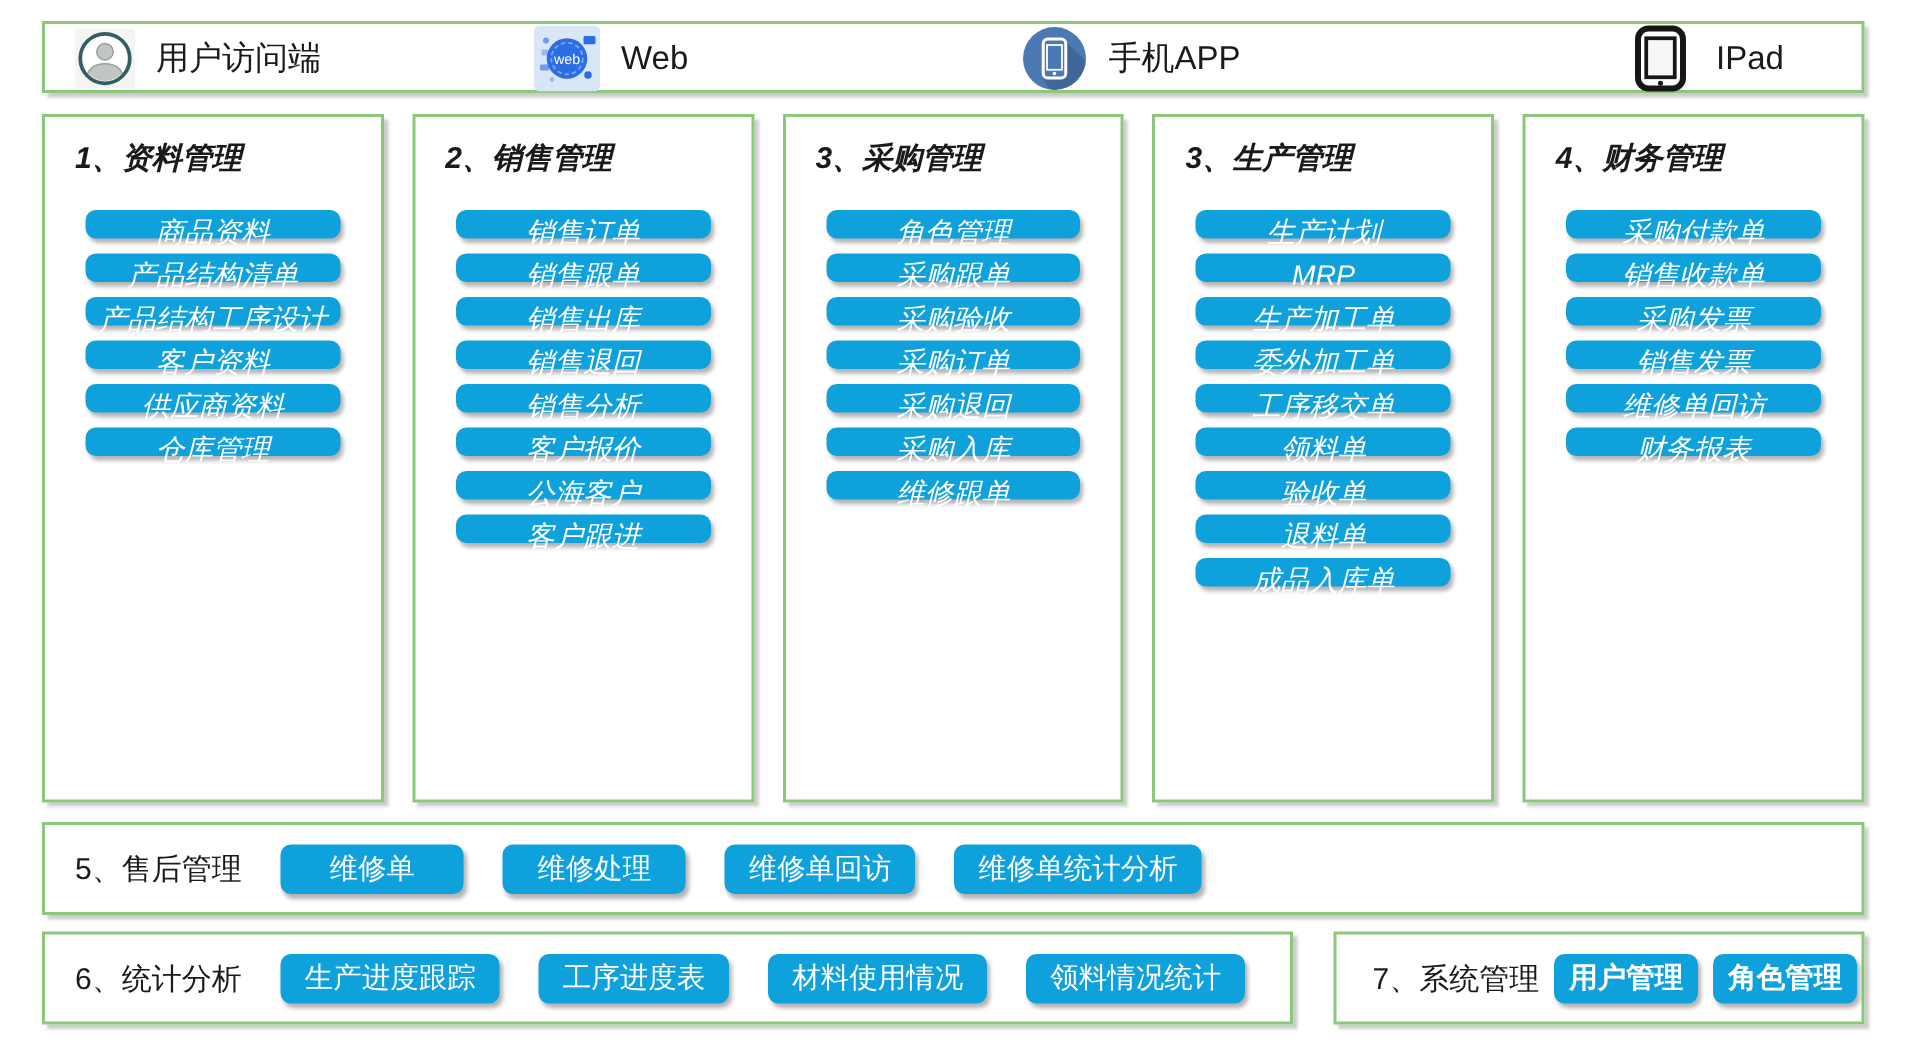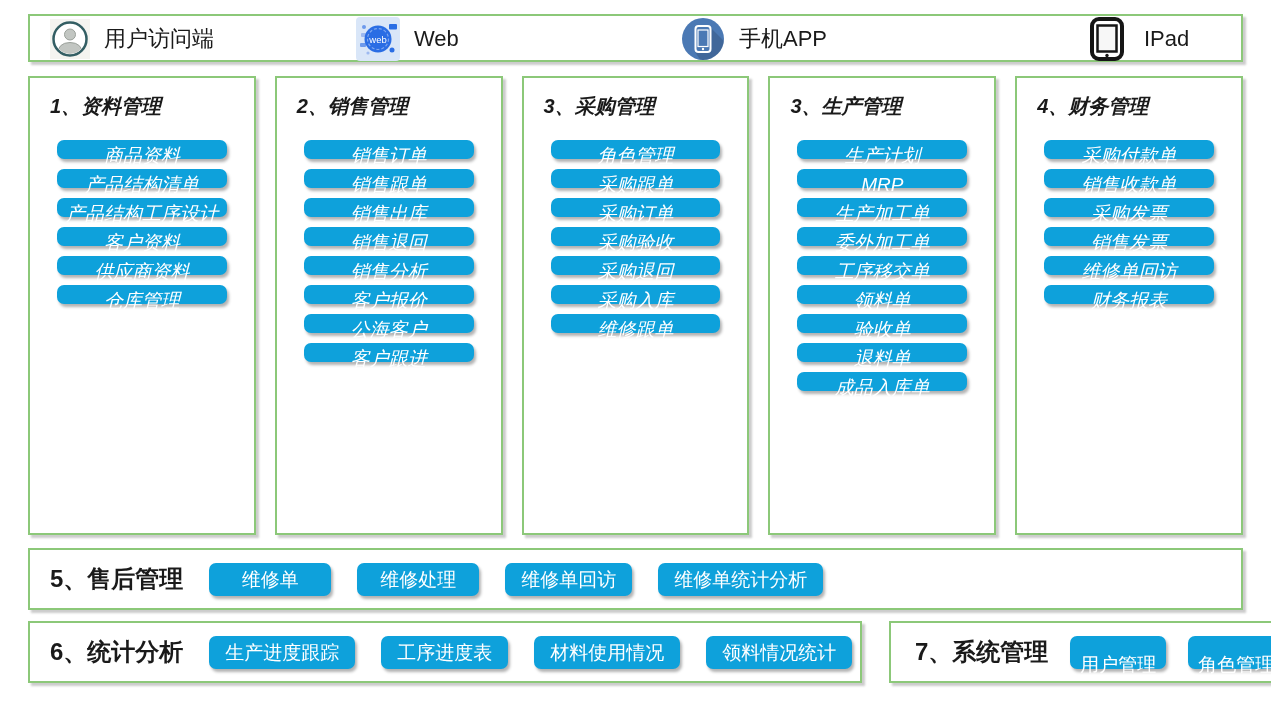--- a/index.html
+++ b/index.html
@@ -53,35 +53,35 @@
   }
   .col .btn{
     width:calc(100% - 54px);
     margin:0 auto 10px auto;
     height:19px;line-height:32px;
     white-space:nowrap;
   }
   
   .hrow{height:62px;display:flex;align-items:center;margin-bottom:11px;}
   .row-title{
-    font-size:24px;font-weight:bold;color:var(--ink);
+    font-size:20px;font-weight:normal;color:var(--ink);
     padding-left:20px;white-space:nowrap;
   }
   .hrow .btn{
     height:33px;line-height:33px;
     margin-left:26px;
     padding:0 16px;
     min-width:122px;
     white-space:nowrap;
   }
   .bottom-rows{display:flex;gap:27px;}
   .row-statistics{width:834px;flex:0 0 auto;}
   .row-system{flex:1 1 auto;}
   .row-system .row-title{padding-left:24px;}
-  .row-system .btn{margin-left:22px;padding:12px 10px;min-width:96px;}
+  .row-system .btn{margin-left:10px;padding:0 10px;min-width:96px;font-weight:bold;}
 </style>
 </head>
 <body>
 
 <div class="page">
 
   <header class="topbar box">
 
     <div class="top-item">
       <span class="icon">
@@ -167,22 +167,22 @@
         <div class="btn">销售退回</div>
         <div class="btn">销售分析</div>
         <div class="btn">客户报价</div>
         <div class="btn">公海客户</div>
         <div class="btn">客户跟进</div>
       </section>
       <section class="col box">
         <h2 class="col-title">3、采购管理</h2>
         <div class="btn">角色管理</div>
         <div class="btn">采购跟单</div>
+        <div class="btn">采购验收</div>
         <div class="btn">采购订单</div>
-        <div class="btn">采购验收</div>
         <div class="btn">采购退回</div>
         <div class="btn">采购入库</div>
         <div class="btn">维修跟单</div>
       </section>
       <section class="col box">
         <h2 class="col-title">3、生产管理</h2>
         <div class="btn">生产计划</div>
         <div class="btn">MRP</div>
         <div class="btn">生产加工单</div>
         <div class="btn">委外加工单</div>

